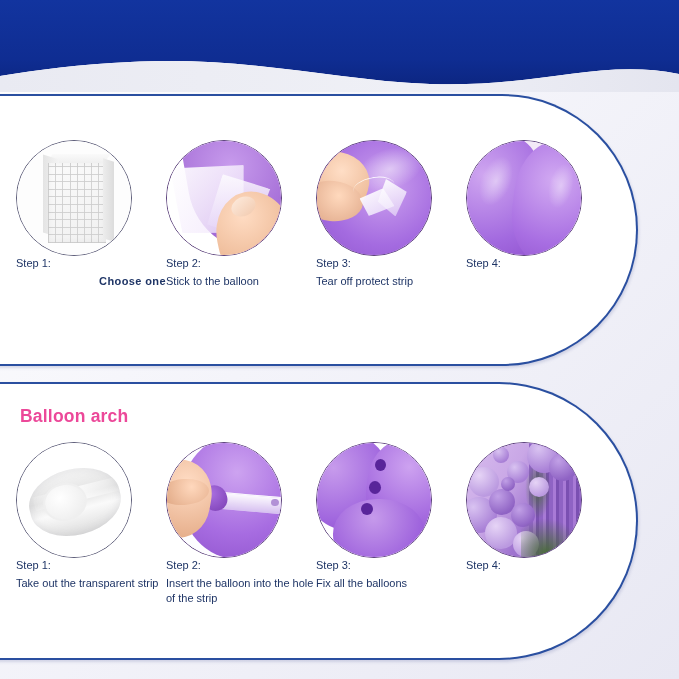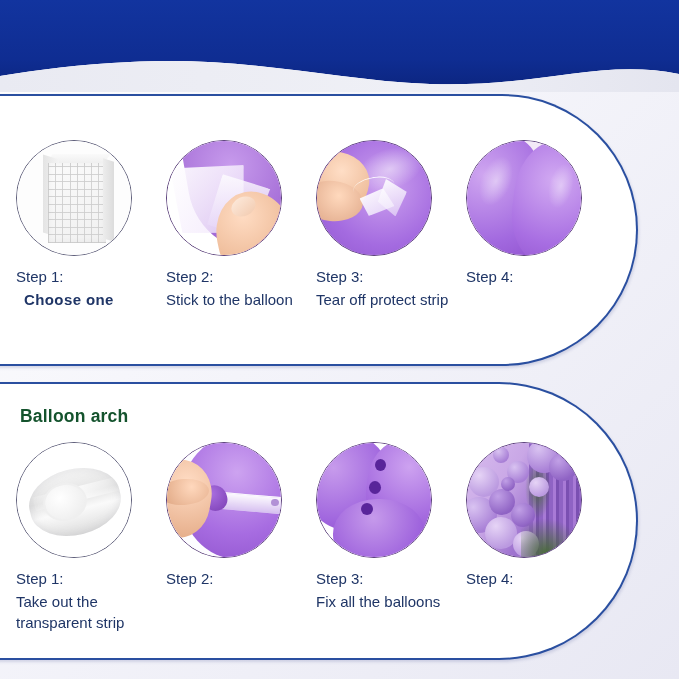--- a/index.html
+++ b/index.html
@@ -50,21 +50,21 @@
     box-shadow: 1px 2px 3px rgba(90,100,160,0.22);
   }
   #panel-1 { top: 94px; height: 272px; }
   #panel-2 { top: 382px; height: 278px; }
 
   .panel-heading {
     position: absolute;
     left: 34px; top: 22px;
     font-size: 17.5px;
     font-weight: bold;
-    color: #14532d;
+    color: #ec4899;
     letter-spacing: 0.2px;
   }
 
   
   .steps {
     position: absolute;
     left: 30px;
     width: 600px;
     display: flex;
   }
@@ -78,29 +78,28 @@
     border-radius: 50%;
     overflow: hidden;
     position: relative;
     border: 1px solid #4a4a66;
     background: #ffffff;
   }
   .circle.thin { border-color: #5c5c78; }
   .circle.purple-edge { border-color: #5a3f7a; }
 
   .step-caption {
-    margin-top: 11px;
-    font-size: 15px;
+    font-size: 11px;
     color: #1f3566;
     line-height: 1.35;
     width: 150px;
   }
   .step-label { display: block; }
   .step-text  { display: block; margin-top: 3px; }
-  .step-text.bold { font-weight: bold; padding-left: 8px; letter-spacing: 0.4px; }
+  .step-text.bold { font-weight: bold; padding-left: 8px; letter-spacing: 0.4px; text-align: right; }
 
   
   
   .art-sheet { position: absolute; inset: 0; background: #fdfdfd; }
   .sheet-side {
     position: absolute; left: 26px; top: 16px;
     width: 16px; height: 78px;
     background: linear-gradient(90deg, #e4e4e4, #f4f4f4);
     transform: skewY(18deg);
   }
@@ -473,20 +472,21 @@
           <div class="in-balloon"></div>
           <div class="in-strip"></div>
           <div class="in-hole"></div>
           <div class="in-knot"></div>
           <div class="in-hand"></div>
           <div class="in-finger"></div>
         </div>
       </div>
       <div class="step-caption">
         <span class="step-label">Step 2:</span>
+        <span class="step-text">Insert the balloon into the hole of the strip</span>
       </div>
     </div>
 
     <div class="step">
       <div class="circle purple-edge">
         <div class="art-three">
           <div class="t-b1"></div>
           <div class="t-b2"></div>
           <div class="t-b3"></div>
           <div class="t-knot t-k1"></div>

